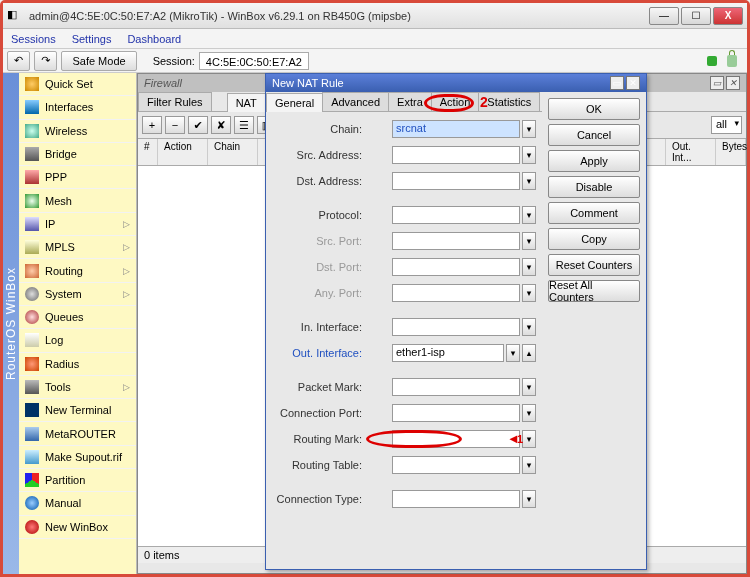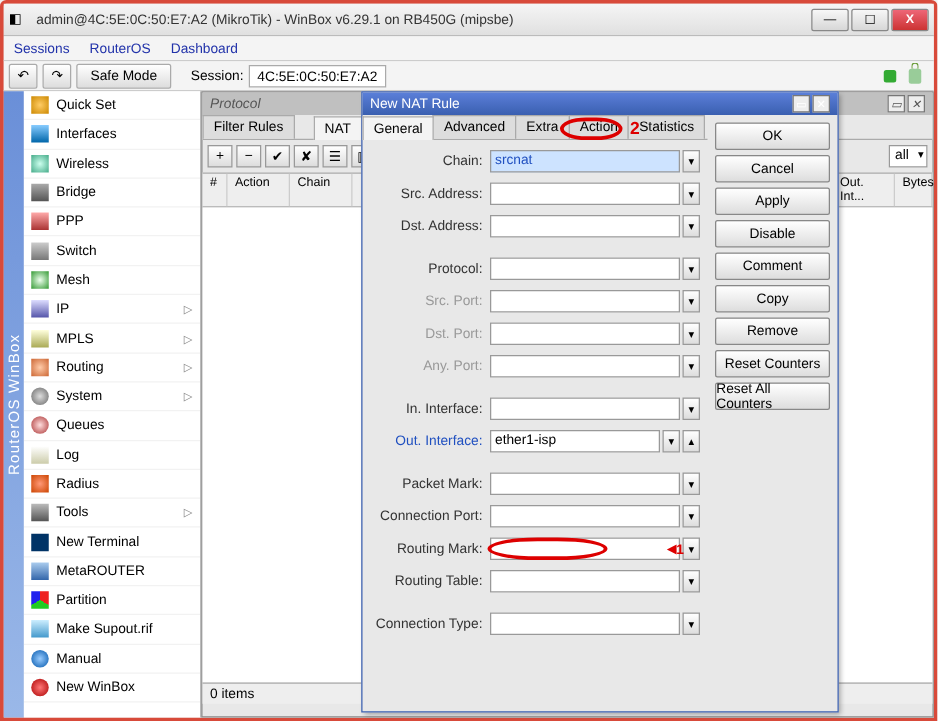--- a/index.html
+++ b/index.html
@@ -17,21 +17,21 @@
 .toolbar { height: 24px; background: #f4f4f4; display: flex; align-items: center; padding: 0 4px; gap: 4px; border-bottom: 1px solid #ccc; }
 .tbutton { height: 20px; min-width: 20px; border: 1px solid #aaa; background: linear-gradient(#fff,#ddd); border-radius: 2px; display: flex; align-items: center; justify-content: center; padding: 0 6px; }
 .session-field { flex: 0 0 auto; border: 1px solid #aaa; background: #fff; padding: 2px 6px; height: 18px; line-height: 14px; }
 .spacer { flex: 1; }
 .lock { width: 10px; height: 12px; background: #9c9; border-radius: 2px; position: relative; }
 .lock::before{content:"";position:absolute;top:-5px;left:2px;width:4px;height:4px;border:1px solid #693;border-bottom:none;border-radius:3px 3px 0 0;}
 .dot-green { width: 10px; height: 10px; background: #3a3; border-radius: 2px; }
 
 .main { display: flex; height: calc(577px - 3px - 3px - 26px - 20px - 24px); }
 .vtab { width: 16px; background: linear-gradient(#9ab8e8,#6a8fd8); writing-mode: vertical-rl; transform: rotate(180deg); text-align: center; color: #fff; font-size: 12px; padding: 6px 1px; letter-spacing: 1px; }
-.sidebar { width: 142px; background: #ffffff; border-right: 1px solid #bbb; overflow-y: auto; }
+.sidebar { width: 118px; background: #fef9c3; border-right: 1px solid #bbb; overflow-y: auto; }
 .sb-item { display: flex; align-items: center; height: 23.3px; padding: 0 6px; gap: 6px; border-bottom: 1px solid #f2f2f2; cursor: default; }
 .sb-icon { width: 14px; height: 14px; display:inline-block; }
 .sb-chev { margin-left:auto; color:#888; font-size:9px; }
 
 .content { flex: 1; position: relative; background: #d4d0c8; }
 
 .firewall-win { position: absolute; left: 0; top: 0; right: 0; bottom: 0; background: #e8e8e8; border: 1px solid #888; }
 .fw-title { height: 18px; background: #c0c0c0; padding: 2px 6px; font-style: italic; color: #555; display:flex; align-items:center; }
 .fw-title .winbtns{margin-left:auto;display:flex;gap:2px;}
 .sqbtn{width:14px;height:14px;border:1px solid #777;background:#eee;display:flex;align-items:center;justify-content:center;font-size:9px;}
@@ -54,21 +54,21 @@
 .nat-body { display: flex; height: calc(100% - 18px); }
 .nat-form { flex: 1; padding: 0; }
 .nat-tabs { display:flex; border-bottom:1px solid #aaa; }
 .nat-tab { padding: 3px 8px; border:1px solid #aaa; border-bottom:none; margin-right:-1px; background:#ddd; }
 .nat-tab.active { background:#f4f4f4; position:relative; top:1px; }
 .nat-rows { padding: 4px 6px; }
 .nrow { display:flex; align-items:center; height: 26px; }
 .nlabel { width: 96px; text-align: right; padding-right: 6px; color:#333; }
 .nlabel.dim { color: #999; }
 .nlabel.blue { color: #2050c0; }
-.ninput { flex:1; height:18px; border:1px solid #999; background:#fff; padding:1px 3px; }
+.ninput { flex:1; height:18px; border:1px solid #999; background:#fff; padding:1px 3px;margin-left:24px; }
 .ninput.sel { background:#cde3ff; color:#2050c0; }
 .nctl { width:14px; height:18px; border:1px solid #999; background:linear-gradient(#fff,#ddd); margin-left:2px; display:flex;align-items:center;justify-content:center;font-size:9px; }
 .ngap { height: 8px; }
 
 .nat-side { width: 104px; padding: 6px 6px; display:flex; flex-direction:column; gap:4px; }
 .nbtn { height: 22px; border:1px solid #888; background:linear-gradient(#fff,#ddd); border-radius:2px; display:flex;align-items:center;justify-content:center; }
 
 .redring { position:absolute; border:3px solid #d00; border-radius: 50%/60%; pointer-events:none; }
 .anno { position:absolute; color:#d00; font-weight:bold; font-size:14px; }
 
@@ -105,21 +105,21 @@
     <span class="titlebar-title">admin@4C:5E:0C:50:E7:A2 (MikroTik) - WinBox v6.29.1 on RB450G (mipsbe)</span>
     <div class="titlebar-btns">
       <div class="tbtn">—</div>
       <div class="tbtn">☐</div>
       <div class="tbtn close">X</div>
     </div>
   </div>
 
   <div class="menubar">
     <span>Sessions</span>
-    <span>RouterOS</span>
+    <span>Settings</span>
     <span>Dashboard</span>
   </div>
 
   <div class="toolbar">
     <div class="tbutton">↶</div>
     <div class="tbutton">↷</div>
     <div class="tbutton" style="padding:0 10px">Safe Mode</div>
     <span style="margin-left:12px">Session:</span>
     <span class="session-field">4C:5E:0C:50:E7:A2</span>
     <div class="spacer"></div>
@@ -144,24 +144,20 @@
         </div>
         <div class="sb-item">
           <span class="sb-icon i-br"></span>
           <span>Bridge</span>
         </div>
         <div class="sb-item">
           <span class="sb-icon i-ppp"></span>
           <span>PPP</span>
         </div>
         <div class="sb-item">
-          <span class="sb-icon i-sw"></span>
-          <span>Switch</span>
-        </div>
-        <div class="sb-item">
           <span class="sb-icon i-mesh"></span>
           <span>Mesh</span>
         </div>
         <div class="sb-item">
           <span class="sb-icon i-ip"></span>
           <span>IP</span>
           <span class="sb-chev">▷</span>
         </div>
         <div class="sb-item">
           <span class="sb-icon i-mpls"></span>
@@ -197,41 +193,41 @@
         </div>
         <div class="sb-item">
           <span class="sb-icon i-term"></span>
           <span>New Terminal</span>
         </div>
         <div class="sb-item">
           <span class="sb-icon i-meta"></span>
           <span>MetaROUTER</span>
         </div>
         <div class="sb-item">
+          <span class="sb-icon i-sup"></span>
+          <span>Make Supout.rif</span>
+        </div>
+        <div class="sb-item">
           <span class="sb-icon i-part"></span>
           <span>Partition</span>
         </div>
         <div class="sb-item">
-          <span class="sb-icon i-sup"></span>
-          <span>Make Supout.rif</span>
-        </div>
-        <div class="sb-item">
           <span class="sb-icon i-man"></span>
           <span>Manual</span>
         </div>
         <div class="sb-item">
           <span class="sb-icon i-nwb"></span>
           <span>New WinBox</span>
         </div>
       </div>
     <div class="content">
 
       <div class="firewall-win">
         <div class="fw-title">
-          <span>Protocol</span>
+          <span>Firewall</span>
           <div class="winbtns">
             <div class="sqbtn">▭</div>
             <div class="sqbtn">✕</div>
           </div>
         </div>
         <div class="fw-tabs" id="fw-tabs">
             <div class="fw-tab">Filter Rules</div>
             <div class="fw-tab active">NAT</div>
             <div class="fw-tab">Mangle</div>
           </div>
@@ -355,21 +351,20 @@
                 </div>
               </div>
           </div>
           <div class="nat-side" id="nat-side">
               <div class="nbtn">OK</div>
               <div class="nbtn">Cancel</div>
               <div class="nbtn">Apply</div>
               <div class="nbtn">Disable</div>
               <div class="nbtn">Comment</div>
               <div class="nbtn">Copy</div>
-              <div class="nbtn">Remove</div>
               <div class="nbtn">Reset Counters</div>
               <div class="nbtn">Reset All Counters</div>
             </div>
         </div>
 
         <div class="redring" style="left:158px;top:20px;width:50px;height:18px"></div>
         <span class="anno" style="left:214px;top:20px">2</span>
         <div class="redring" style="left:100px;top:356px;width:96px;height:18px"></div>
         <span class="anno" style="left:244px;top:356px">◂<span>1</span></span>
       </div>

